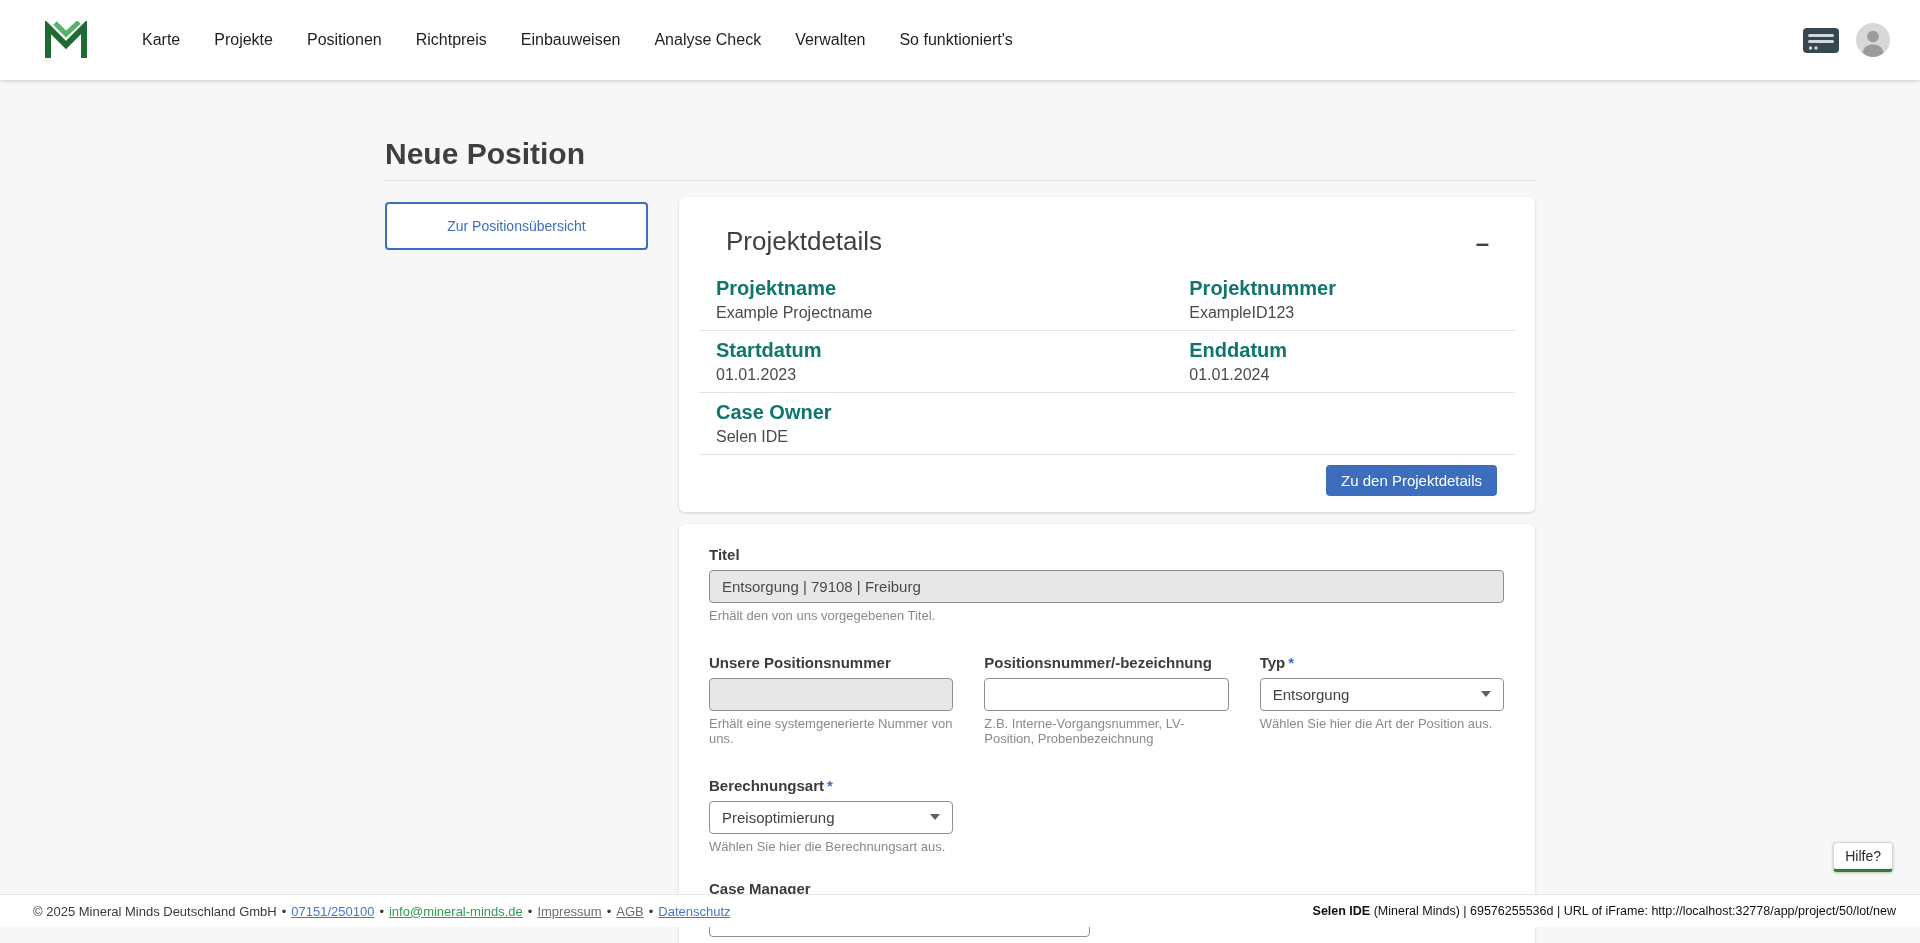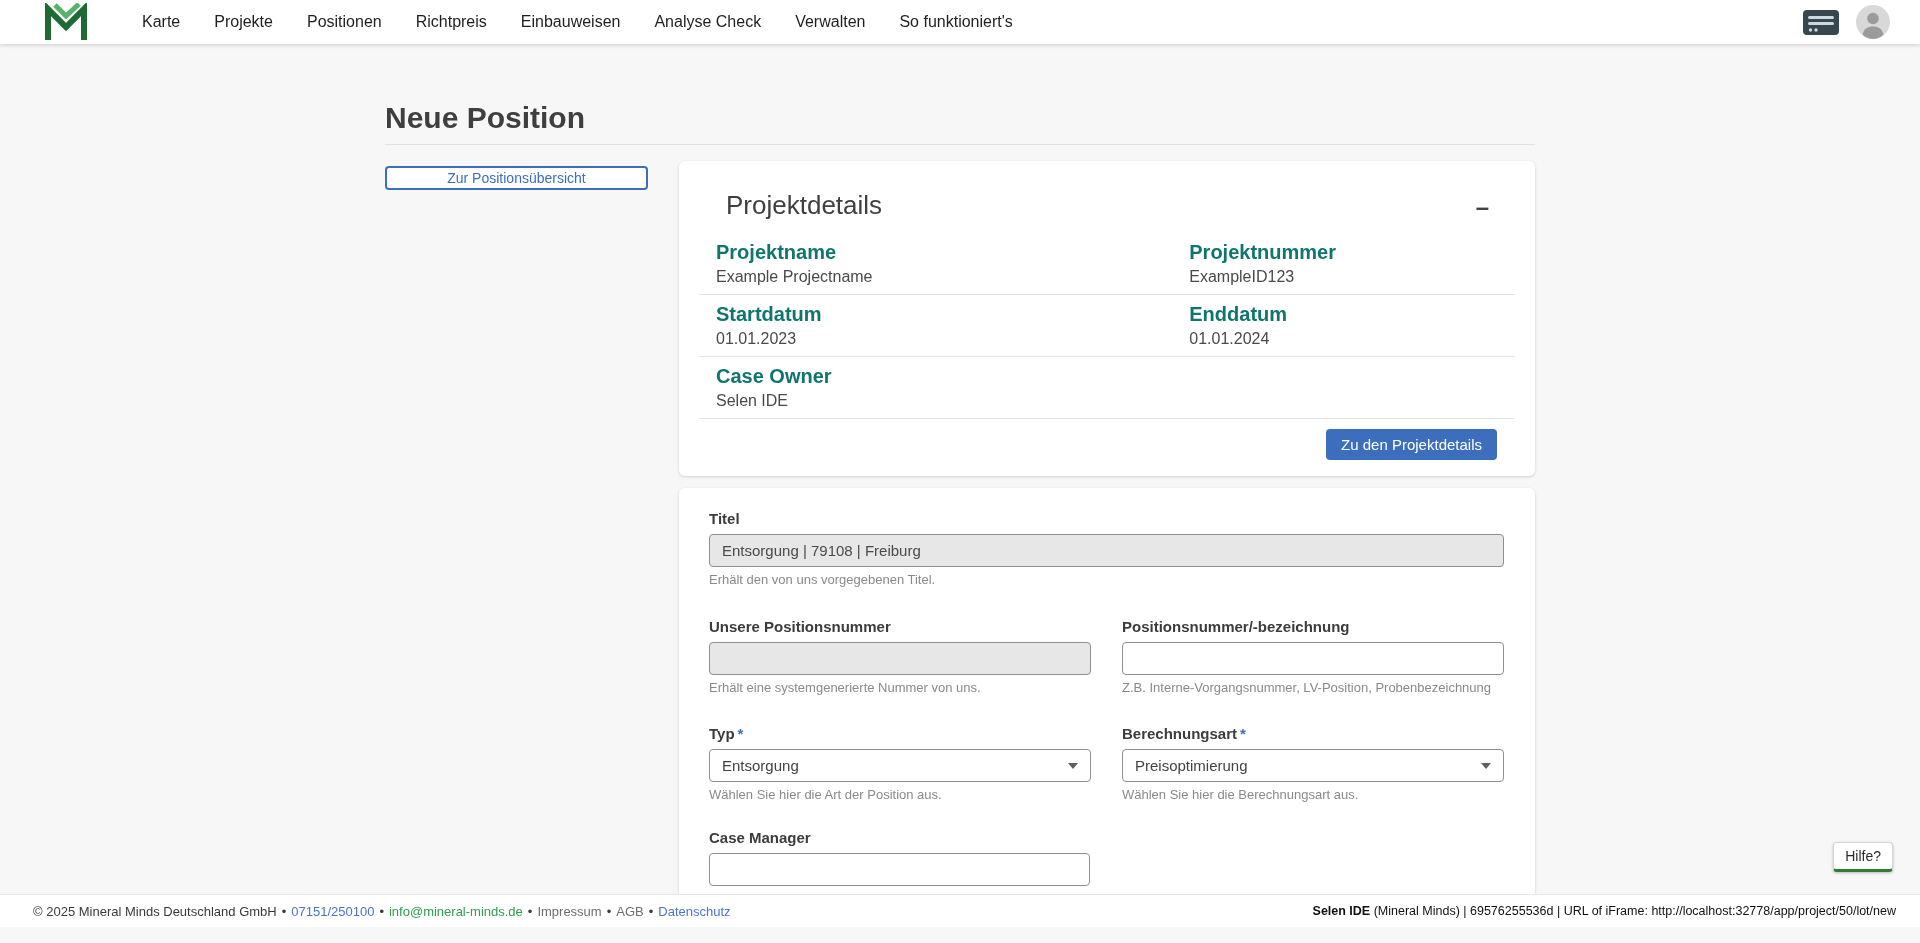--- a/index.html
+++ b/index.html
@@ -7,41 +7,41 @@
   body {
     font-family:"Liberation Sans", sans-serif;
     background:#f7f7f7;
     color:#424242;
     overflow:hidden;
     position:relative;
   }
 
   
   .navbar {
-    height:44px; background:#ffffff; display:flex; align-items:center;
+    height:80px; background:#ffffff; display:flex; align-items:center;
     padding:0 30px 0 44px; box-shadow:0 1px 4px rgba(0,0,0,.18);
     position:relative; z-index:10;
   }
   .logo { width:46px; height:40px; margin-right:52px; display:flex; align-items:center; cursor:pointer; }
   .nav-links { display:flex; align-items:center; gap:34px; }
   .nav-link { font-size:16px; color:#1f1f1f; text-decoration:none; cursor:pointer; white-space:nowrap; }
   .nav-right { margin-left:auto; display:flex; align-items:center; gap:16px; }
   .icon-btn { background:none; border:none; cursor:pointer; display:flex; align-items:center; }
 
   
   .main { height:881px; overflow:hidden; }
   .container { width:1150px; margin:0 auto; padding-top:56px; }
   .page-title { font-size:30px; font-weight:700; color:#3f3f3f; line-height:1.2; margin-bottom:8px; }
   .divider { border:none; border-top:1px solid #e2e2e2; height:0; }
   .content { display:flex; gap:31px; margin-top:16px; align-items:flex-start; }
   .left-col { flex:0 0 263px; padding-top:5px; }
   .right-col { flex:1; display:flex; flex-direction:column; gap:12px; }
 
   .btn-outline {
-    width:100%; height:24px; background:#fff; color:#3d6ebd;
+    width:100%; height:48px; background:#fff; color:#3d6ebd;
     border:2px solid #3d6ebd; border-radius:4px; font-size:14px;
     cursor:pointer; font-family:inherit;
   }
   .btn-primary {
     background:#3d6ebd; color:#fff; border:none; border-radius:4px;
     font-size:15px; padding:7px 15px; cursor:pointer; font-family:inherit;
   }
 
   .card { background:#fff; border-radius:6px; box-shadow:0 1px 3px rgba(0,0,0,.16); }
 
@@ -60,37 +60,37 @@
   
   .form-card { padding:22px 31px 40px 30px; }
   .field label { display:block; font-size:15px; font-weight:600; color:#3c3c3c; margin-bottom:6px; line-height:1.2; }
   .req { color:#3d6ebd; margin-left:3px; font-weight:700; }
   .input {
     width:100%; height:33px; border:1px solid #8f8f8f; border-radius:4px;
     padding:0 12px; font-size:15px; color:#424242; background:#fff; font-family:inherit;
   }
   .input:disabled { background:#e7e7e7; color:#4a4a4a; }
   .helper { font-size:13px; color:#8a8a8a; margin-top:5px; line-height:1.2; }
-  .form-grid { display:grid; grid-template-columns:1fr 1fr; column-gap:31px; row-gap:30px; margin-top:30px; }
+  .form-grid { display:grid; grid-template-columns:1fr 1fr 1fr; column-gap:31px; row-gap:30px; margin-top:30px; }
   .case-field { margin-top:26px; width:381px; }
   .select {
     display:flex; align-items:center; justify-content:space-between;
     width:100%; height:33px; border:1px solid #8f8f8f; border-radius:4px;
     padding:0 12px; font-size:15px; color:#424242; background:#fff; cursor:pointer;
   }
   .caret { width:0; height:0; border-left:5px solid transparent; border-right:5px solid transparent; border-top:6px solid #5f5f5f; }
 
   
   .footer {
     position:absolute; left:0; bottom:16px; width:100%; height:33px; background:#fff;
     border-top:1px solid #e6e6e6; display:flex; align-items:center; justify-content:space-between;
     padding:0 24px 0 33px; font-size:13px; color:#3a3a3a; z-index:20;
   }
   .footer-left { display:flex; align-items:center; white-space:nowrap; }
-  .footer a { cursor:pointer; }
+  .footer a { text-decoration:underline; cursor:pointer; }
   .f-phone { color:#4a74c9; }
   .f-email { color:#2e9e4f; }
   .f-gray { color:#6e6e6e; }
   .f-blue { color:#4a74c9; }
   .sep { margin:0 5px; color:#3a3a3a; }
   .footer-right { font-size:12.5px; color:#111; white-space:nowrap; }
   .footer-right b { font-weight:700; }
   .help-btn {
     position:absolute; right:27px; bottom:71px; z-index:30; background:#fff;
     border:1px solid #d6d6d6; border-bottom:3px solid #2e7d32; border-radius:4px;

